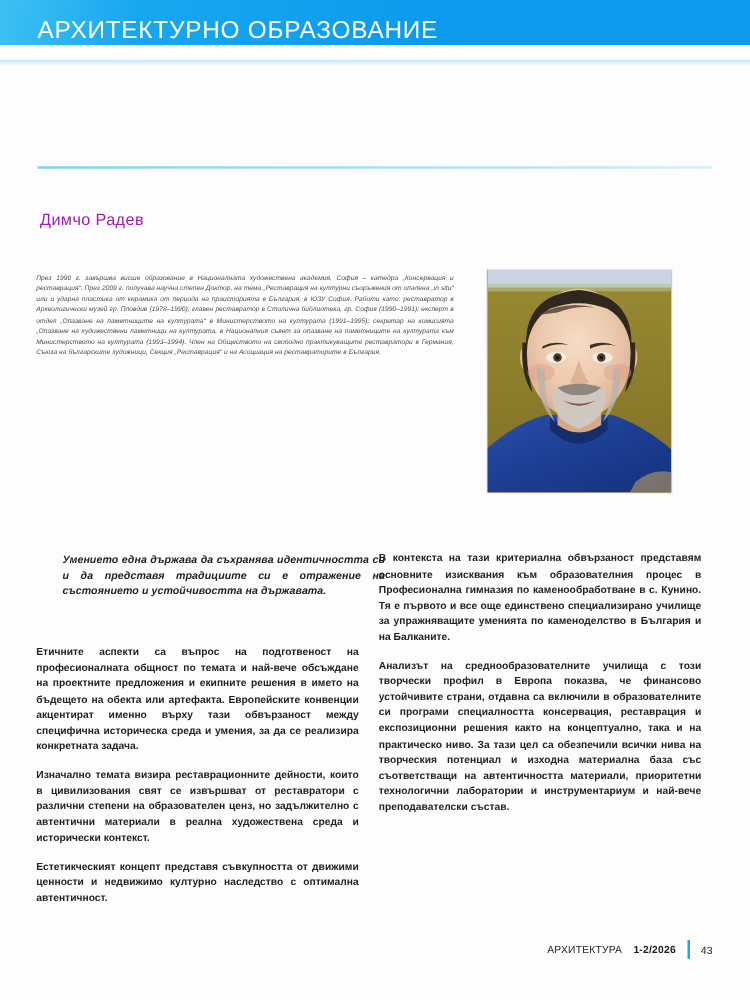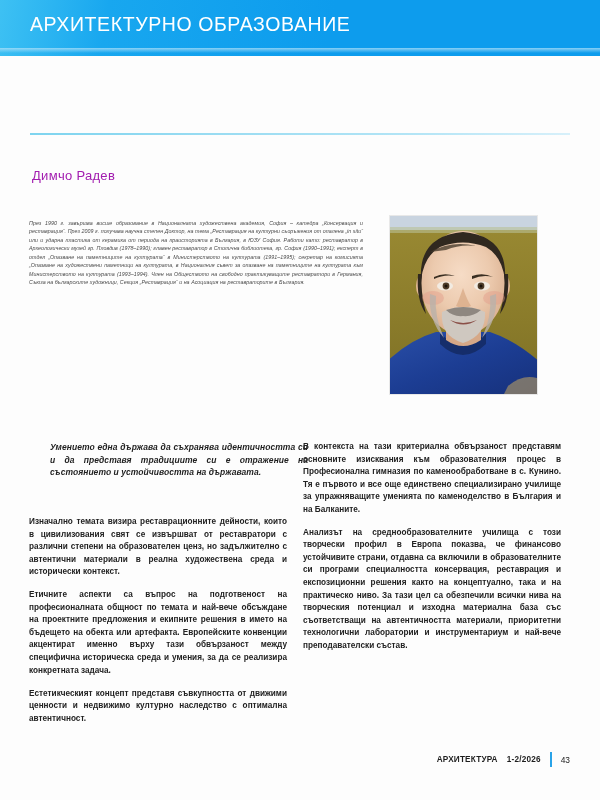--- a/index.html
+++ b/index.html
@@ -22,21 +22,21 @@
     background: #fdfdfd;
     box-sizing: border-box;
   }
 
   
   .banner {
     position: absolute;
     left: 0;
     top: 0;
     width: 600px;
-    height: 56px;
+    height: 36px;
     background: linear-gradient(100deg, #3ec1f3 0%, #18a7ef 18%, #0d9ced 55%, #0d9ced 100%);
   }
   .banner-inner {
     position: absolute;
     left: 30px;
     top: 0;
     height: 48px;
     display: flex;
     align-items: center;
   }
@@ -153,21 +153,21 @@
   .footer {
     position: absolute;
     right: 30px;
     top: 752px;
     display: flex;
     align-items: center;
     gap: 9px;
     font-size: 8.2px;
     color: #1e1e1e;
   }
-  .footer-journal { font-weight: bold; letter-spacing: 0.2px; }
+  .footer-journal { font-weight: normal; letter-spacing: 0.2px; }
   .footer-issue   { font-weight: bold; letter-spacing: 0.2px; }
   .footer-sep {
     display: inline-block;
     width: 2px;
     height: 15px;
     background: #29a3e8;
   }
   .footer-page { font-weight: normal; font-size: 8.4px; }
 </style>
 </head>
@@ -256,22 +256,22 @@
       <path d="M 40 78 Q 38 104 54 122 Q 44 100 46 80 Z" fill="#b9b2aa" opacity="0.8"></path>
       <path d="M 106 78 Q 108 104 92 122 Q 102 100 100 80 Z" fill="#b9b2aa" opacity="0.8"></path>
 
       <rect x="0" y="0" width="147" height="178" fill="none"></rect>
     </svg>
   </div>
 
   <div class="lead">Умението една държава да съхранява идентичността си и да представя традициите си е отражение на състоянието и устойчивостта на държавата.</div>
 
   <div class="col col-left">
+    <p>Етичните аспекти са въпрос на подготвеност на професионалната общност по темата и най-вече обсъждане на проектните предложения и екипните решения в името на бъдещето на обекта или артефакта. Европейските конвенции акцентират именно върху тази обвързаност между специфична историческа среда и умения, за да се реализира конкретната задача.</p>
     <p>Изначално темата визира реставрационните дейности, които в цивилизования свят се извършват от реставратори с различни степени на образователен ценз, но задължително с автентични материали в реална художествена среда и исторически контекст.</p>
-    <p>Етичните аспекти са въпрос на подготвеност на професионалната общност по темата и най-вече обсъждане на проектните предложения и екипните решения в името на бъдещето на обекта или артефакта. Европейските конвенции акцентират именно върху тази обвързаност между специфична историческа среда и умения, за да се реализира конкретната задача.</p>
     <p>Естетикческият концепт представя съвкупността от движими ценности и недвижимо културно наследство с оптимална автентичност.</p>
   </div>
 
   <div class="col col-right">
     <p>В контекста на тази критериална обвързаност представям основните изисквания към образователния процес в Професионална гимназия по каменообработване в с. Кунино. Тя е първото и все още единствено специализирано училище за упражняващите уменията по каменоделство в България и на Балканите.</p>
     <p>Анализът на среднообразователните училища с този творчески профил в Европа показва, че финансово устойчивите страни, отдавна са включили в образователните си програми специалността консервация, реставрация и експозиционни решения както на концептуално, така и на практическо ниво. За тази цел са обезпечили всички нива на творческия потенциал и изходна материална база със съответстващи на автентичността материали, приоритетни технологични лаборатории и инструментариум и най-вече преподавателски състав.</p>
   </div>
 
   <div class="footer">
     <span class="footer-journal">АРХИТЕКТУРА</span>

